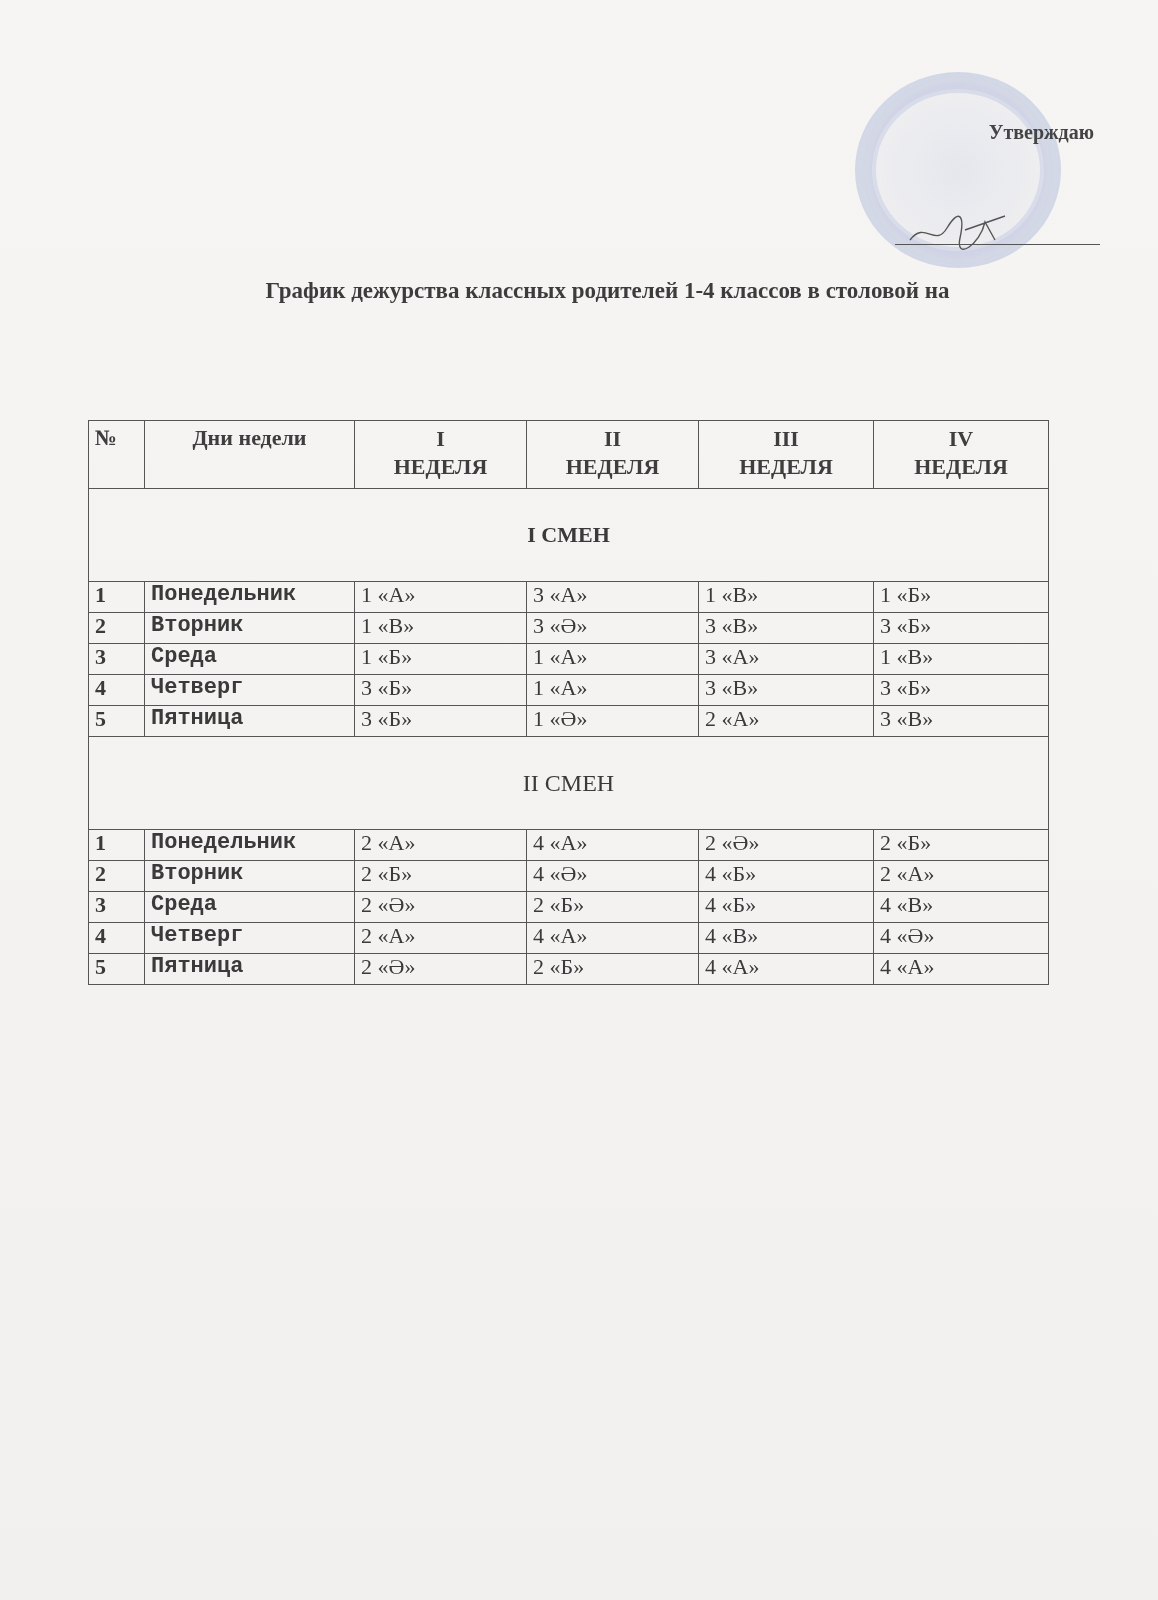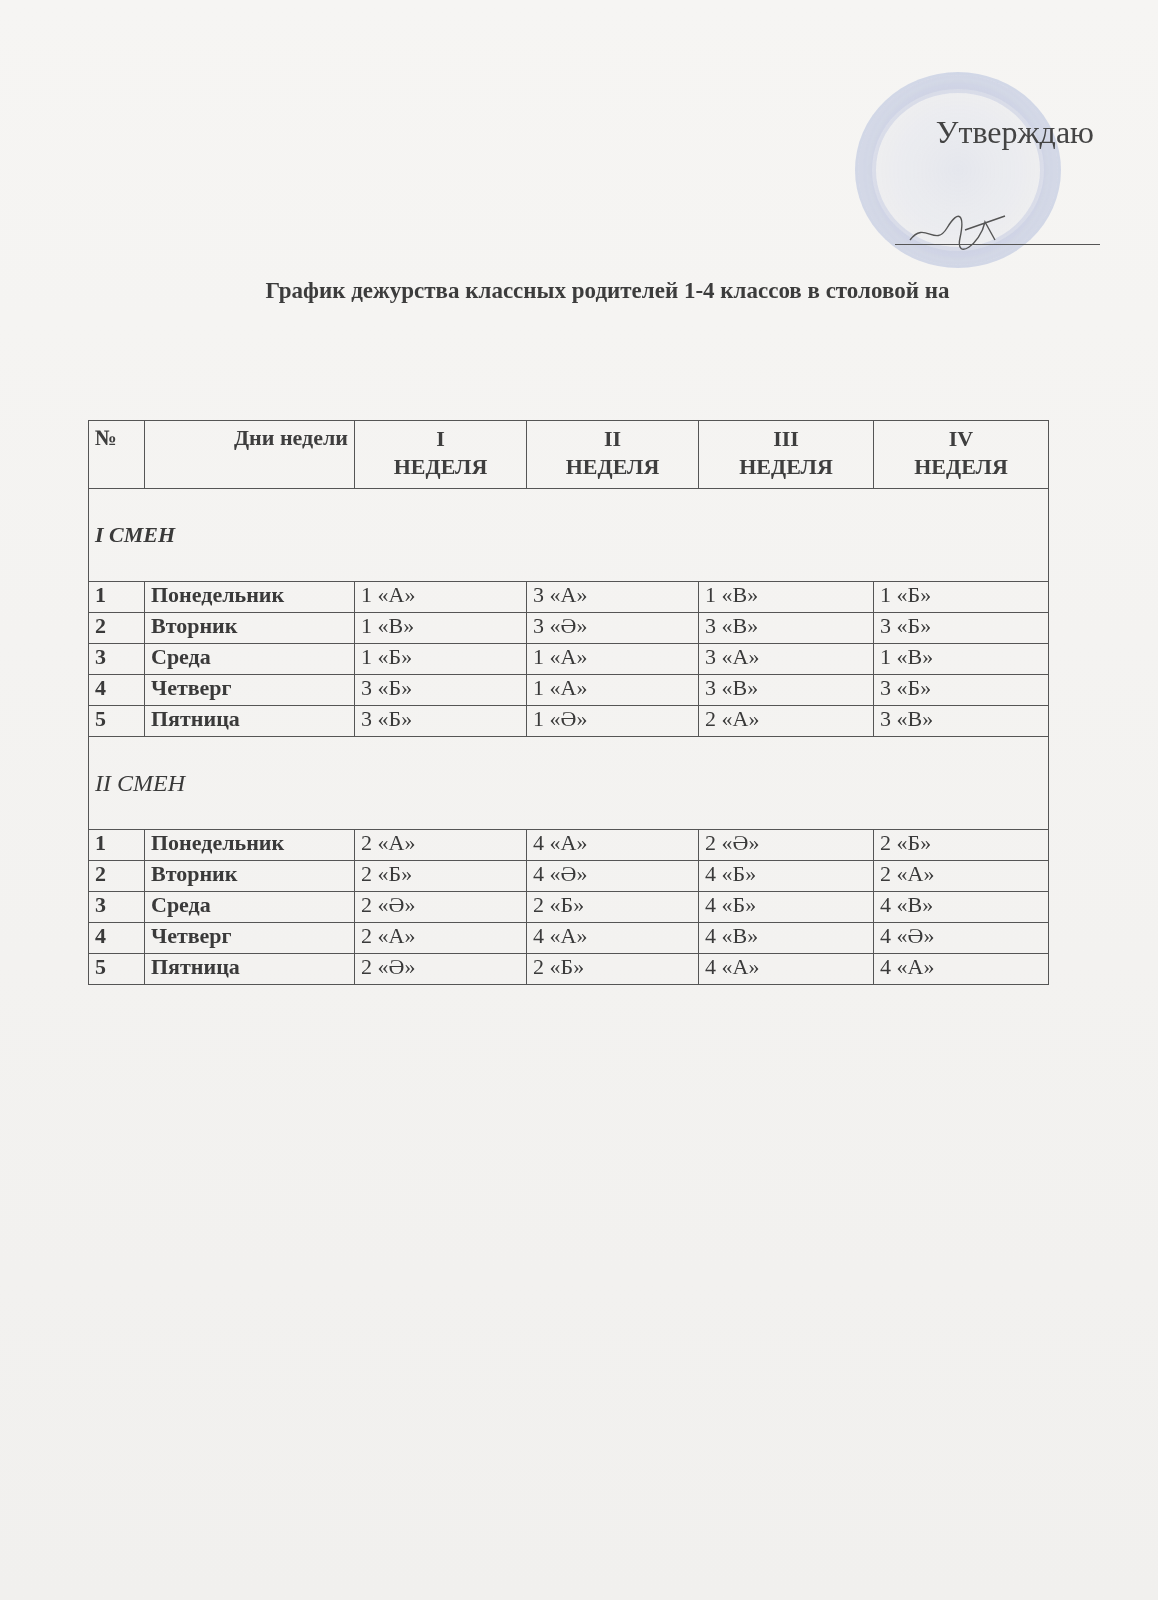--- a/index.html
+++ b/index.html
@@ -12,23 +12,24 @@
     overflow: hidden;
   }
   .page {
     position: absolute; inset: 0;
     background: linear-gradient(180deg, #f6f5f3 0%, #f3f2f0 60%, #f1f0ee 100%);
   }
   .approval {
     position: absolute;
     right: 64px; top: 118px;
     text-align: center;
-    font-size: 32px;
+    font-size: 20px;
     line-height: 29px;
     color: #444;
+    font-weight: bold;
   }
   .stamp {
     position: absolute;
     left: 855px; top: 72px;
     width: 200px; height: 190px;
     border-radius: 50%;
     border: 3px solid rgba(120,140,200,0.28);
     box-shadow: inset 0 0 0 14px rgba(120,140,200,0.10), inset 0 0 0 18px rgba(120,140,200,0.18);
     background: radial-gradient(circle, rgba(130,150,210,0.14) 0%, rgba(130,150,210,0.06) 60%, transparent 70%);
   }
@@ -64,32 +65,32 @@
   table.schedule td, table.schedule th {
     border: 1.5px solid #555;
     padding: 0 6px;
     vertical-align: top;
     font-size: 22px;
     line-height: 26px;
   }
   th { font-weight: bold; color: #3e3e3e; }
   .hdr-row th { height: 63px; }
   .hdr-num { text-align: left; padding-top: 4px !important; }
-  .hdr-day { text-align: right; padding-top: 4px !important; }
+  .hdr-day { text-align: center; padding-top: 4px !important; }
   .hdr-week { text-align: center; padding-top: 4px !important; line-height: 28px !important; }
   .shift-row td {
     height: 92px;
+    text-align: center;
     vertical-align: middle !important;
     font-weight: bold;
-    font-style: italic;
   }
   .shift-row.s2 td { font-weight: normal; font-size: 24px; margin-top: 20px; }
   .data-row td { height: 30px; }
   .c-num { font-weight: bold; }
-  .c-day { font-weight: bold; }
+  .c-day { font-weight: bold; font-family: Liberation Mono, monospace; }
   .c-val { font-weight: normal; color: #3a3a3a; }
 </style>
 </head>
 <body>
 
 <div class="page">
 
   <div class="stamp"></div>
 
   <div class="approval">

